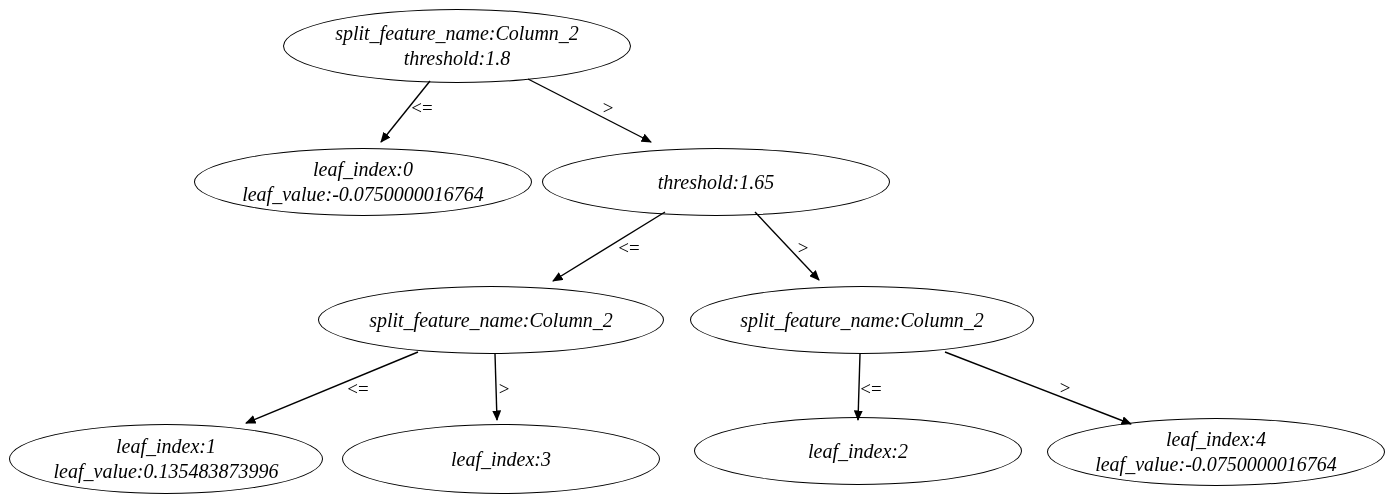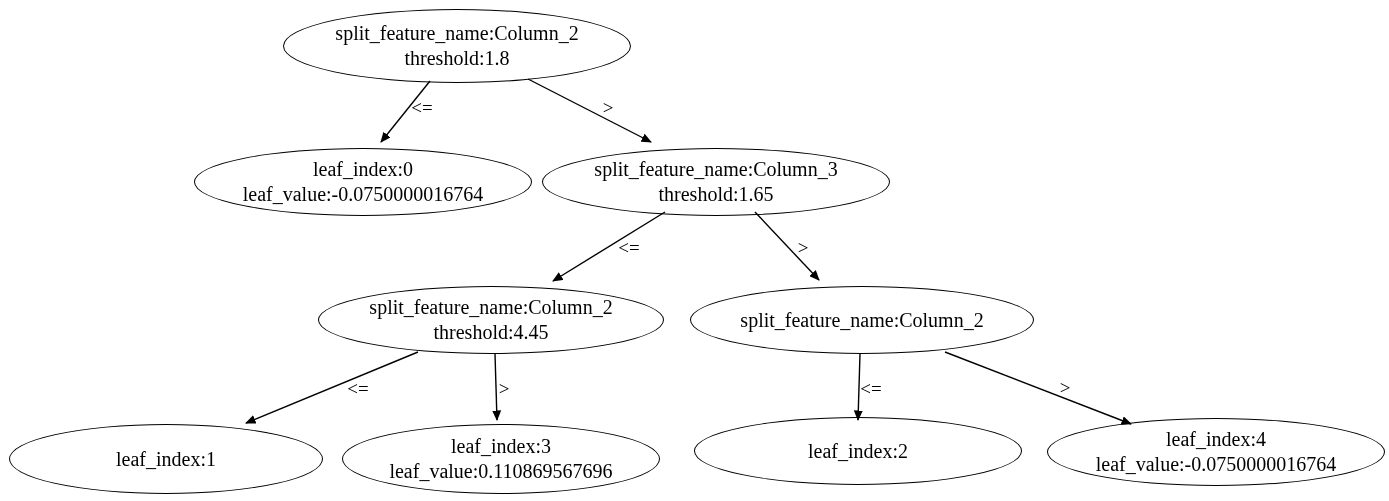--- a/index.html
+++ b/index.html
@@ -20,20 +20,21 @@
     position: absolute;
     border: 1px solid #000000;
     border-radius: 50%;
     background: #ffffff;
     display: flex;
     flex-direction: column;
     align-items: center;
     justify-content: center;
     text-align: center;
     box-sizing: border-box;
+    font-style: italic;
   }
   .node .nl {
     font-size: 20px;
     line-height: 25px;
     white-space: nowrap;
   }
   #edge-layer {
     position: absolute;
     left: 0;
     top: 0;
@@ -77,40 +78,38 @@
     <div class="nl">split_feature_name:Column_2</div>
     <div class="nl">threshold:1.8</div>
   </div>
 
   <div class="node" style="left:194px; top:148px; width:338px; height:68px">
     <div class="nl">leaf_index:0</div>
     <div class="nl">leaf_value:-0.0750000016764</div>
   </div>
 
   <div class="node" style="left:542px; top:148px; width:348px; height:68px">
-    <div class="nl">split_feature_name:Column_3</div>
     <div class="nl">threshold:1.65</div>
   </div>
 
   <div class="node" style="left:318px; top:286px; width:346px; height:68px">
     <div class="nl">split_feature_name:Column_2</div>
-    <div class="nl">threshold:4.45</div>
   </div>
 
   <div class="node" style="left:690px; top:286px; width:344px; height:68px">
     <div class="nl">split_feature_name:Column_2</div>
   </div>
 
   <div class="node" style="left:9px; top:424px; width:314px; height:70px">
     <div class="nl">leaf_index:1</div>
+    <div class="nl">leaf_value:0.135483873996</div>
   </div>
 
   <div class="node" style="left:342px; top:424px; width:318px; height:70px">
     <div class="nl">leaf_index:3</div>
-    <div class="nl">leaf_value:0.110869567696</div>
   </div>
 
   <div class="node" style="left:694px; top:417px; width:328px; height:68px">
     <div class="nl">leaf_index:2</div>
   </div>
 
   <div class="node" style="left:1047px; top:418px; width:338px; height:68px">
     <div class="nl">leaf_index:4</div>
     <div class="nl">leaf_value:-0.0750000016764</div>
   </div>

